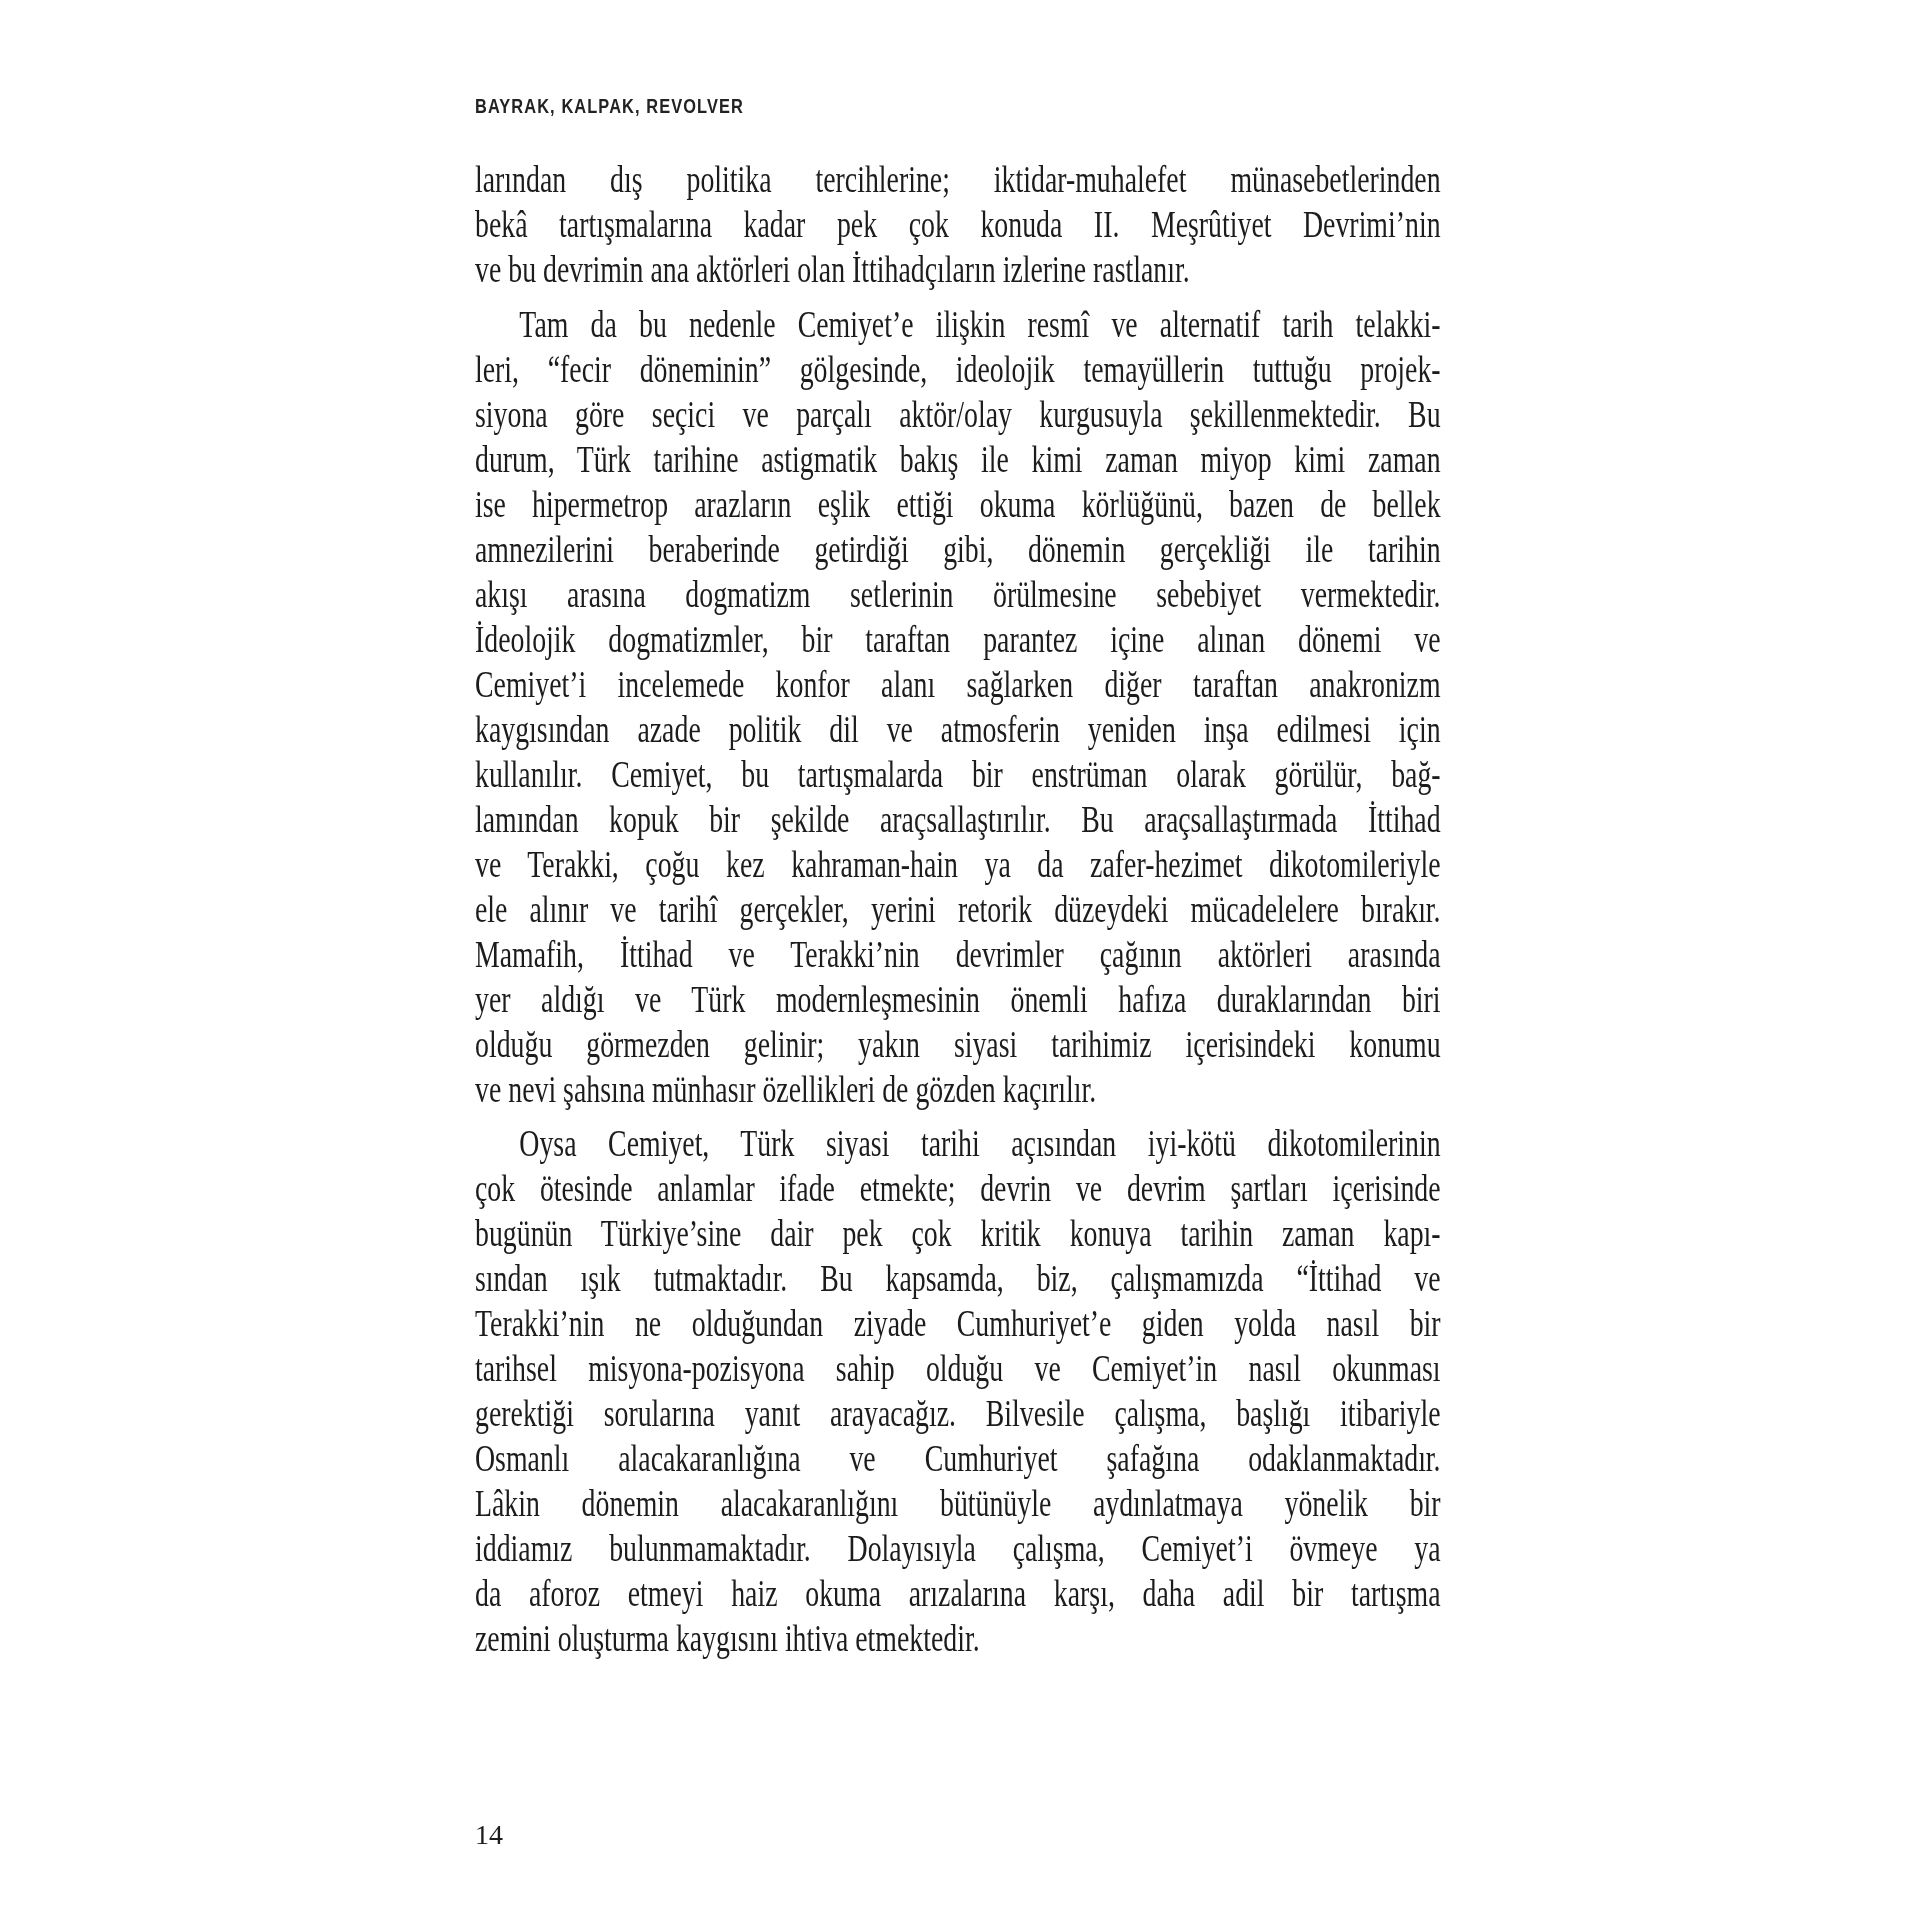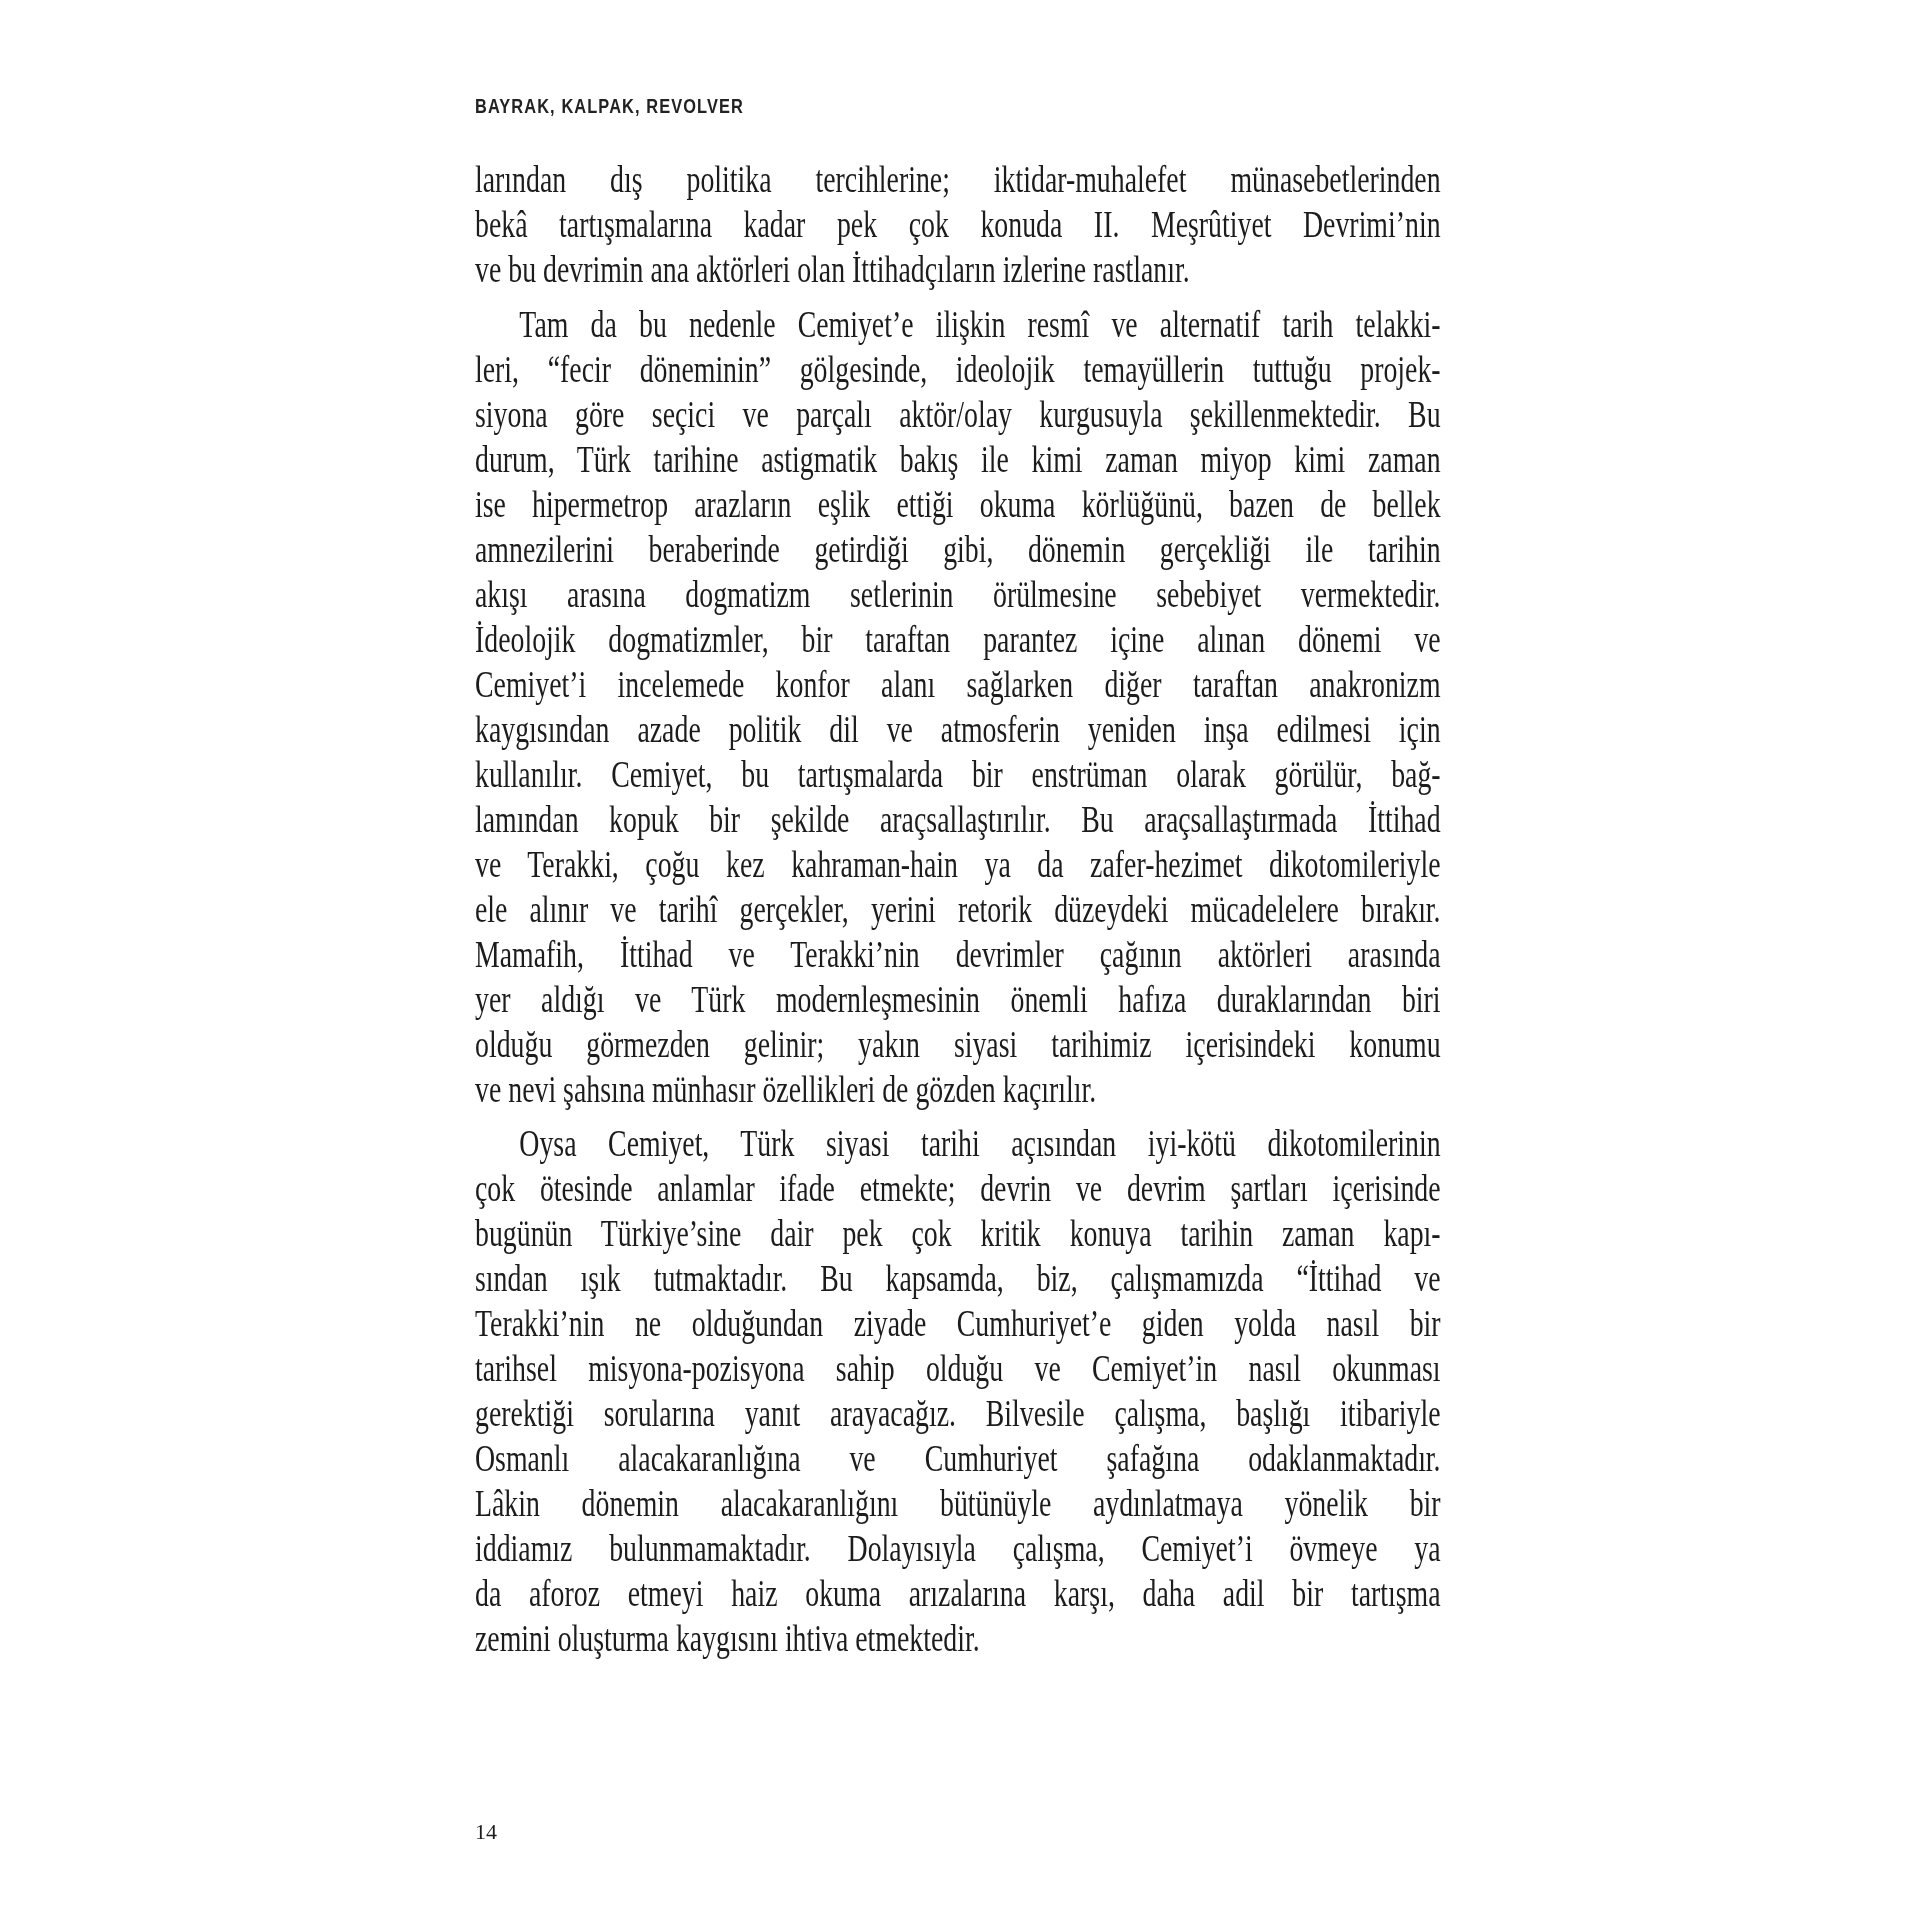--- a/index.html
+++ b/index.html
@@ -50,21 +50,21 @@
     white-space: normal;
   }
   .line.last-line {
     text-align: left;
     text-align-last: left;
   }
   .page-number {
     position: absolute;
     left: 475px;
     top: 1819px;
-    font-size: 22px;
+    font-size: 28px;
     color: #1c1c1c;
   }
 </style>
 </head>
 <body>
 
 <div class="page">
   <div class="running-header">BAYRAK, KALPAK, REVOLVER</div>
 
   <div class="text-block">

